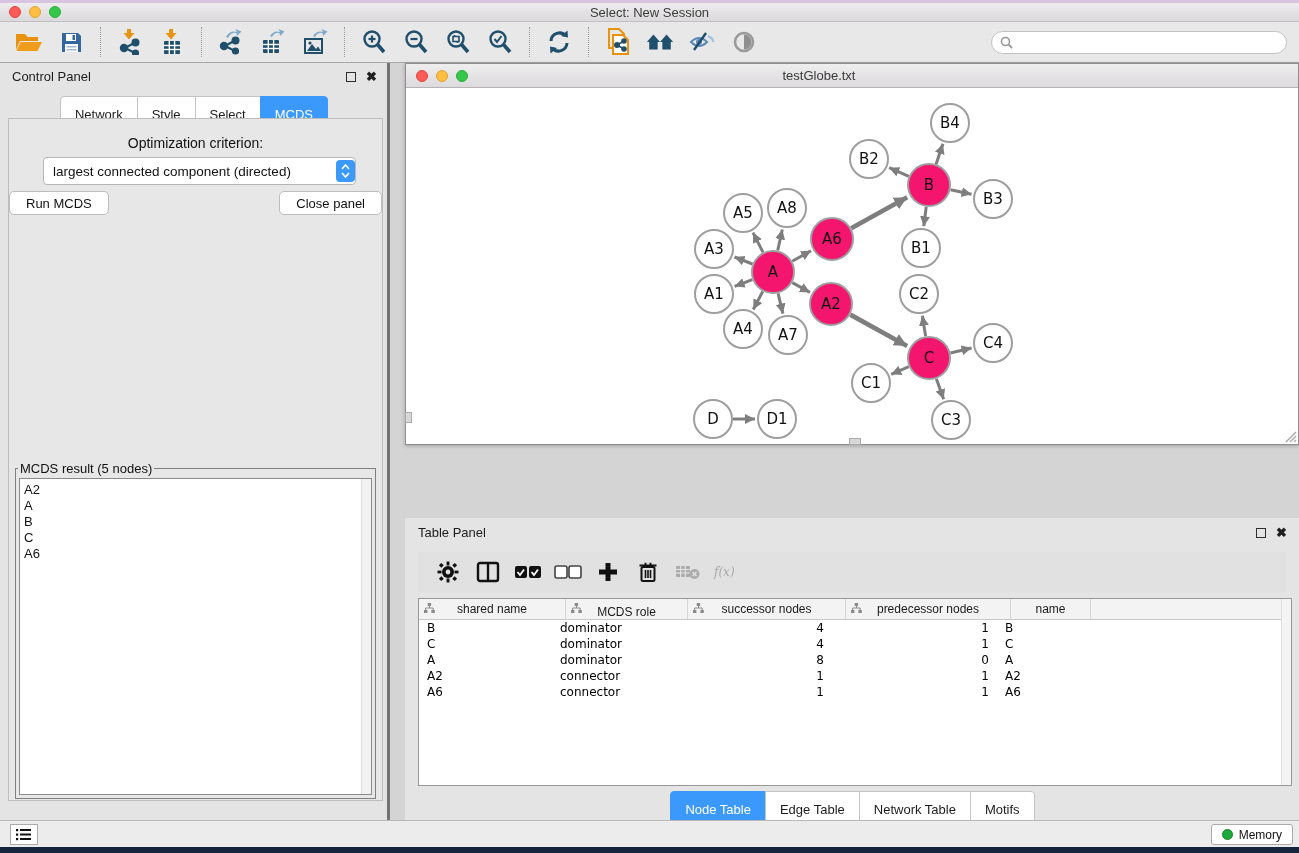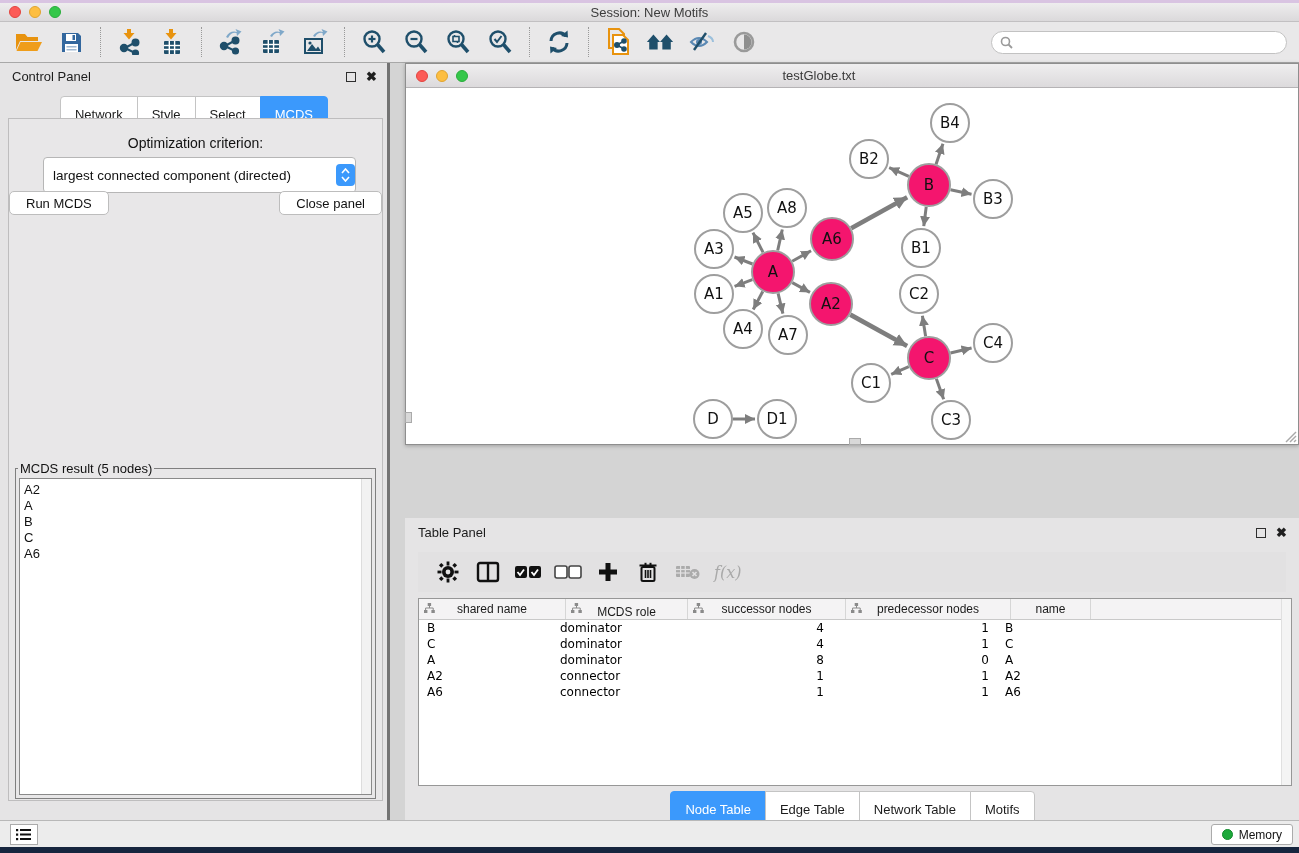--- a/index.html
+++ b/index.html
@@ -46,21 +46,21 @@
   .cp-tabs { position:absolute; top:33px; left:0; width:100%; display:flex; justify-content:center; }
   .tabbtn { height:23px; padding:17px 14px; background:#fff; border:1px solid #C4C4C4; font-size:13px;
     color:#1C1C1C; display:flex; align-items:center; margin-right:-1px; cursor:pointer; }
   .tabbtn:first-child{ border-radius:4px 0 0 4px; }
   .tabbtn:last-child{ border-radius:0 4px 4px 0; }
   .tabbtn.active { background:#3B99FC; border-color:#3B99FC; color:#fff; }
 
   .cp-content { position:absolute; left:8px; top:55px; width:375px; height:683px;
     background:#E8E7E8; border:1px solid #BEBDBE; }
   .opt-label { position:absolute; top:16px; width:100%; text-align:center; font-size:14px; color:#111; }
-  .dropdown { position:absolute; top:38px; left:34px; width:313px; height:36px; background:#fff;
+  .dropdown { position:absolute; top:38px; left:34px; width:313px; height:28px; background:#fff;
     border:1px solid #B6B6B6; border-radius:4px; display:flex; align-items:center; cursor:pointer;justify-content:center; }
   .dropdown .dd-value { flex:1; font-size:13.5px; color:#111; padding-left:9px; white-space:nowrap; overflow:hidden; }
   .dd-stepper { width:19px; height:22px; background:#3B99FC; border-radius:4px; margin-right:0px;
     display:flex; flex-direction:column; align-items:center; justify-content:center; gap:2px; }
   .cp-buttons { position:absolute; top:72px; width:100%; display:flex; justify-content:space-between; gap:16px; }
   .btn { height:24px; padding:0 16px; background:#fff; border:1px solid #BDBDBD; border-radius:5px;
     font-size:13px; color:#111; display:flex; align-items:center; cursor:pointer; }
 
   fieldset.mcds-box { position:absolute; left:6px; right:6px; top:342px; height:338px;
     border:1px solid #7F7F7F; padding:0; background:transparent; }
@@ -84,21 +84,21 @@
   .nw-handle-bottom { position:absolute; left:443px; bottom:-1px; width:12px; height:7px; background:#D8D8D8; border:1px solid #AAA; }
 
   
   .table-panel { position:absolute; left:405px; top:455px; width:894px; height:302px; background:#E5E4E5; }
   .tp-head { position:absolute; top:7px; left:13px; right:12px; display:flex; align-items:center; }
   .tp-head .panel-title { font-size:13px; color:#1C1C1C; }
   .tp-toolbar { position:absolute; top:34px; left:13px; width:868px; height:40px; background:#E2E1E2;
     display:flex; align-items:center; padding-left:10px; }
   .tp-icon { display:inline-flex; align-items:center; justify-content:center; width:30px; height:30px; margin:0 5px; cursor:pointer; }
   .tp-icon.disabled { cursor:default; }
-  .fx-label { font-size:16px; font-style:italic; color:#A9A9A9; font-family:"DejaVu Serif", serif; margin-left:6px; }
+  .fx-label { font-size:12px; font-style:italic; color:#A9A9A9; font-family:"DejaVu Serif", serif; margin-left:6px; }
 
   .table-wrap { position:absolute; top:80px; left:13px; width:874px; height:188px; background:#fff; border:1px solid #979797; overflow:hidden; }
   .thead { display:flex; height:21px; background:#F4F3F4; border-bottom:1px solid #C9C9C9; }
   .th { position:relative; display:flex; align-items:center; justify-content:center; font-size:12px; color:#1A1A1A;
     border-right:1px solid #D6D6D6; cursor:pointer; }
   .th .hier { position:absolute; left:5px; top:4px; }
   .trow { display:flex; height:16px; align-items:center; cursor:default; }
   .td { font-size:12px; color:#000; font-family:"DejaVu Sans", sans-serif; padding:0 8px; white-space:nowrap; overflow:hidden; }
   .td.right { text-align:right; }
   .tbl-scroll { position:absolute; top:0; right:0; bottom:0; width:10px; background:#F4F4F4; border-left:1px solid #E0E0E0; }
@@ -118,21 +118,21 @@
 
 <div class="screen">
   <div class="desk-top"></div>
 
   <div class="titlebar">
     <div class="lights">
       <span class="light red"></span>
       <span class="light yellow"></span>
       <span class="light green"></span>
     </div>
-    <div class="title">Session: New Motifs</div>
+    <div class="title">Select: New Session</div>
   </div>
 
   <div class="toolbar">
     <span class="tb-icon">
       <svg width="28" height="22" viewBox="0 0 28 22">
           <path d="M1 3 h9 l2.5 3 H23 v4 H5 L1 19 Z" fill="#E8930F"></path>
           <path d="M5.5 11 H27 l-4.5 9 H1.5 Z" fill="#EF9D1A"></path>
         </svg>
     </span>
     <span class="tb-icon">

